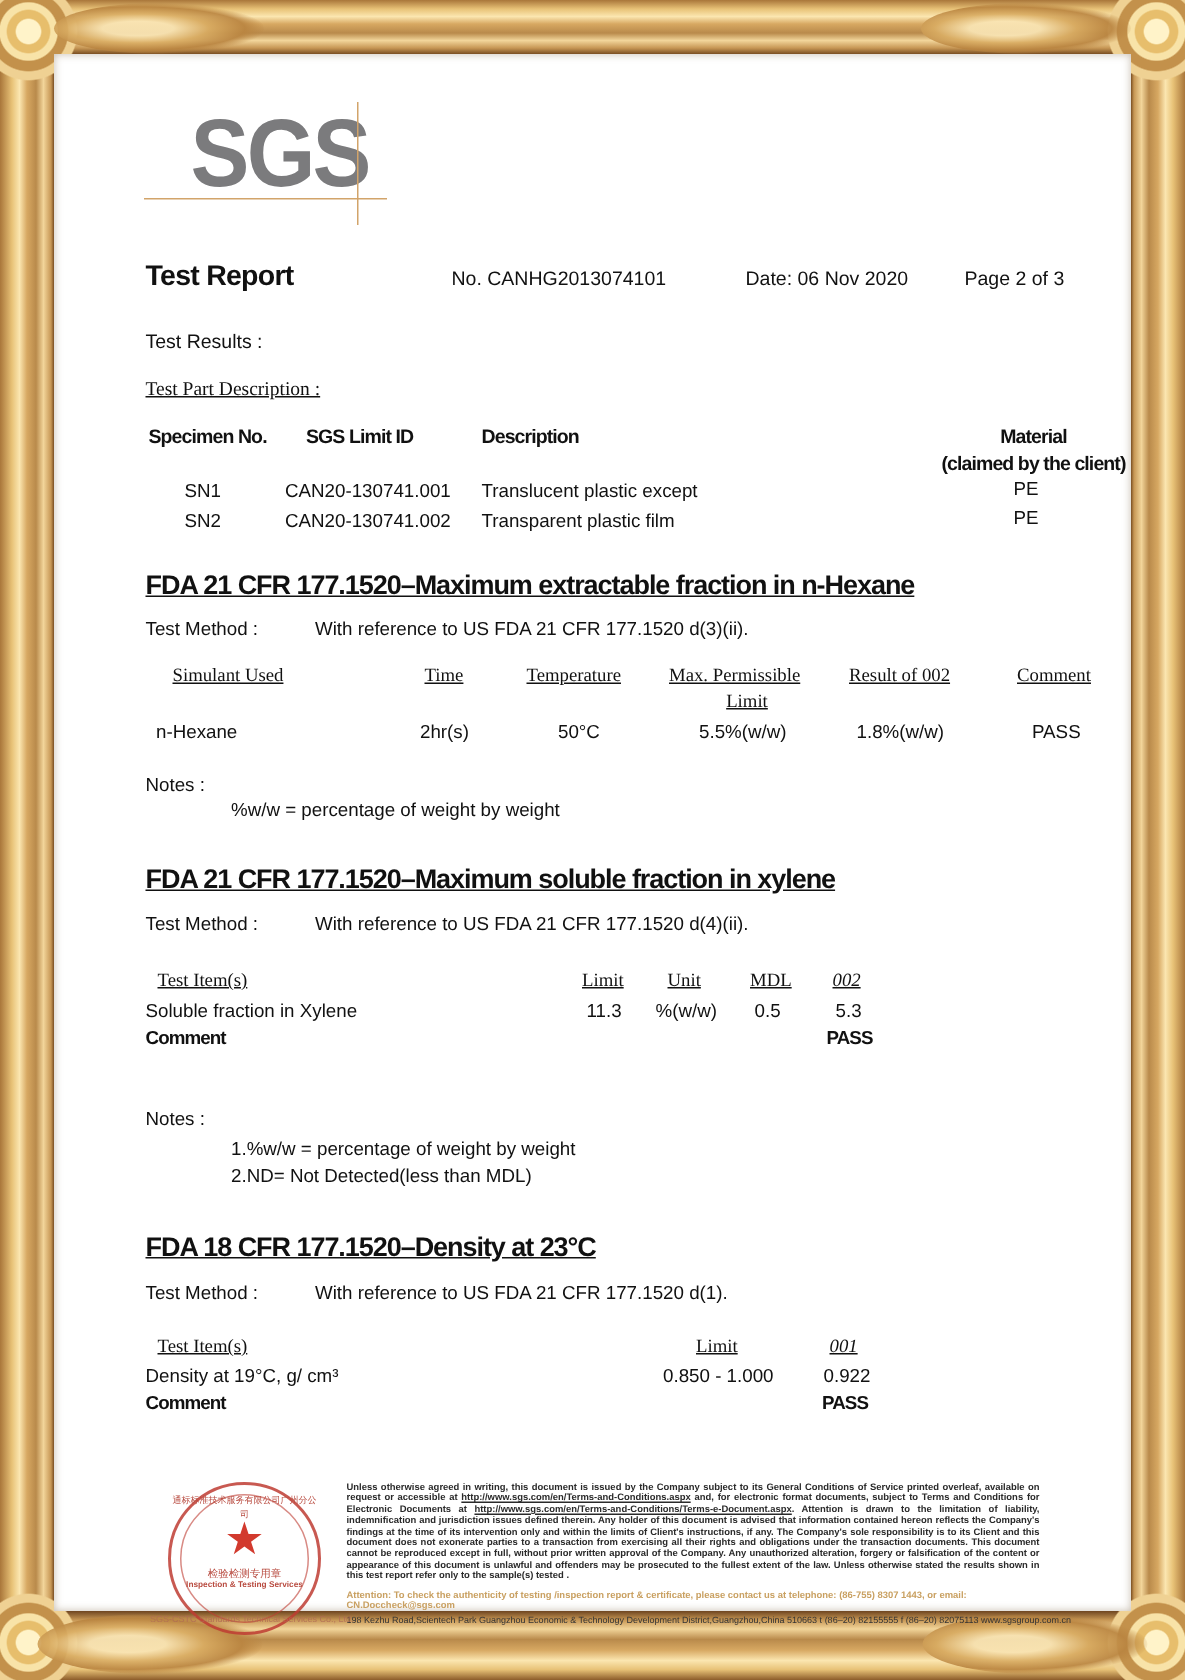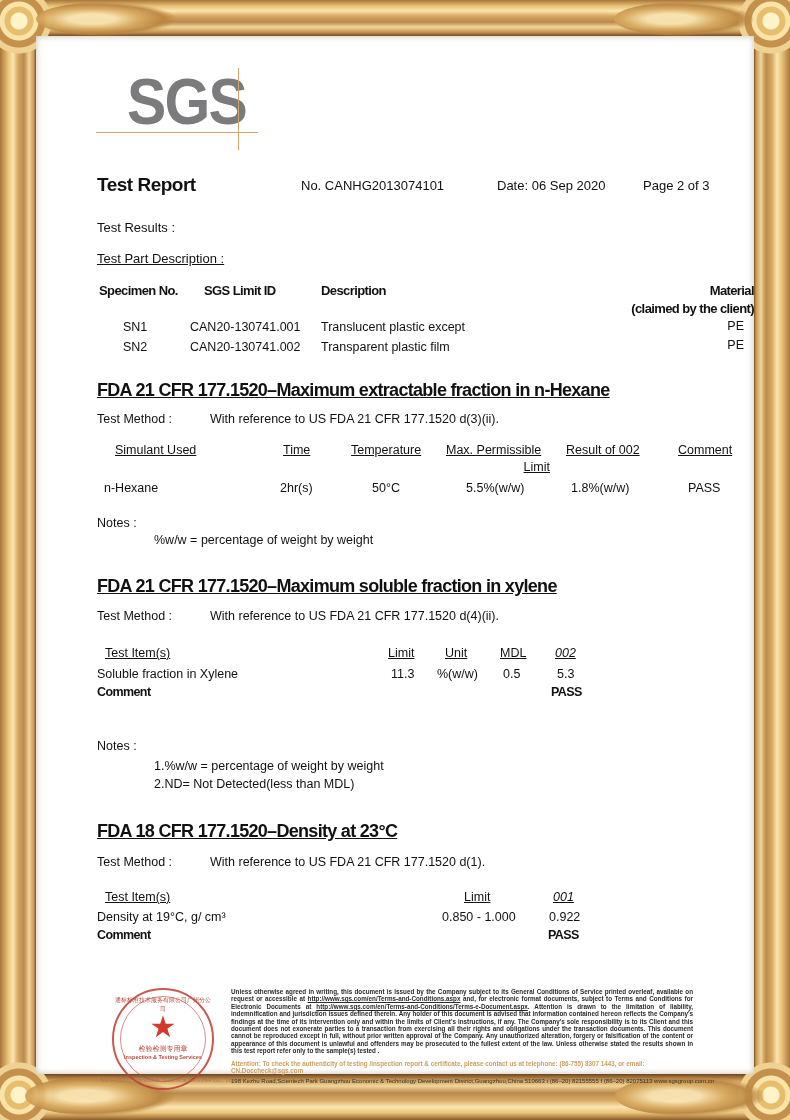--- a/index.html
+++ b/index.html
@@ -41,24 +41,24 @@
     position:absolute; left:127px; top:70px; font-family:"Liberation Sans", sans-serif;
     font-weight:bold; font-size:64px; color:#7b7b7d; letter-spacing:-2px; line-height:64px;
     transform:scaleX(0.92); transform-origin:left top;
   }
   .logo-hline { position:absolute; left:96px; top:132px; width:162px; height:1px; background:#d2a46a; }
   .logo-vline { position:absolute; left:238px; top:68px; width:1px; height:82px; background:#d2a46a; }
   .h-title { font-size:19px; font-weight:bold; letter-spacing:-0.5px; }
   .t13 { font-size:13px; }
   .t12 { font-size:12.5px; }
   .b { font-weight:bold; letter-spacing:-0.6px; }
-  .u { text-decoration:underline; }
+  .u { text-decoration:underline;font-family:Liberation Serif, serif; }
   .i { font-style:italic; }
   .sec { font-size:18px; font-weight:bold; text-decoration:underline; letter-spacing:-0.7px; }
-  .c { text-align:right; }
+  .c { text-align:center; }
   .fine {
     position:absolute; left:231px; top:988px; width:462px;
     font-size:6.3px; line-height:7.4px; font-weight:bold; color:#2a2a2a;
     text-align:justify; white-space:normal;
   }
   .fine .lnk { text-decoration:underline; }
   .attention {
     position:absolute; left:231px; top:1060px; width:462px;
     font-size:6.3px; line-height:7.4px; font-weight:bold; color:#c9a061; white-space:normal;
   }
@@ -95,21 +95,21 @@
 <div class="scroll" style="right:25px;bottom:4px;width:150px;height:40px"></div>
 
 <div class="sheet"></div>
 
 <div class="logo">SGS</div>
 <div class="logo-hline"></div>
 <div class="logo-vline"></div>
 
 <div class="abs h-title" style="left:97px;top:174px">Test Report</div>
 <div class="abs t13" style="left:301px;top:178px">No. CANHG2013074101</div>
-<div class="abs t13" style="left:497px;top:178px">Date: 06 Sep 2020</div>
+<div class="abs t13" style="left:497px;top:178px">Date: 06 Nov 2020</div>
 <div class="abs t13" style="left:643px;top:178px">Page 2 of 3</div>
 
 <div class="abs t13" style="left:97px;top:220px">Test Results :</div>
 <div class="abs t13 u" style="left:97px;top:251px">Test Part Description :</div>
 
 <div>
   <div class="abs t13 b" style="left:99px;top:283px">Specimen No.</div>
   <div class="abs t13 b" style="left:204px;top:283px">SGS Limit ID</div>
   <div class="abs t13 b" style="left:321px;top:283px">Description</div>
   <div class="abs t13 b c" style="left:624px;top:283px;width:130px">Material</div>

